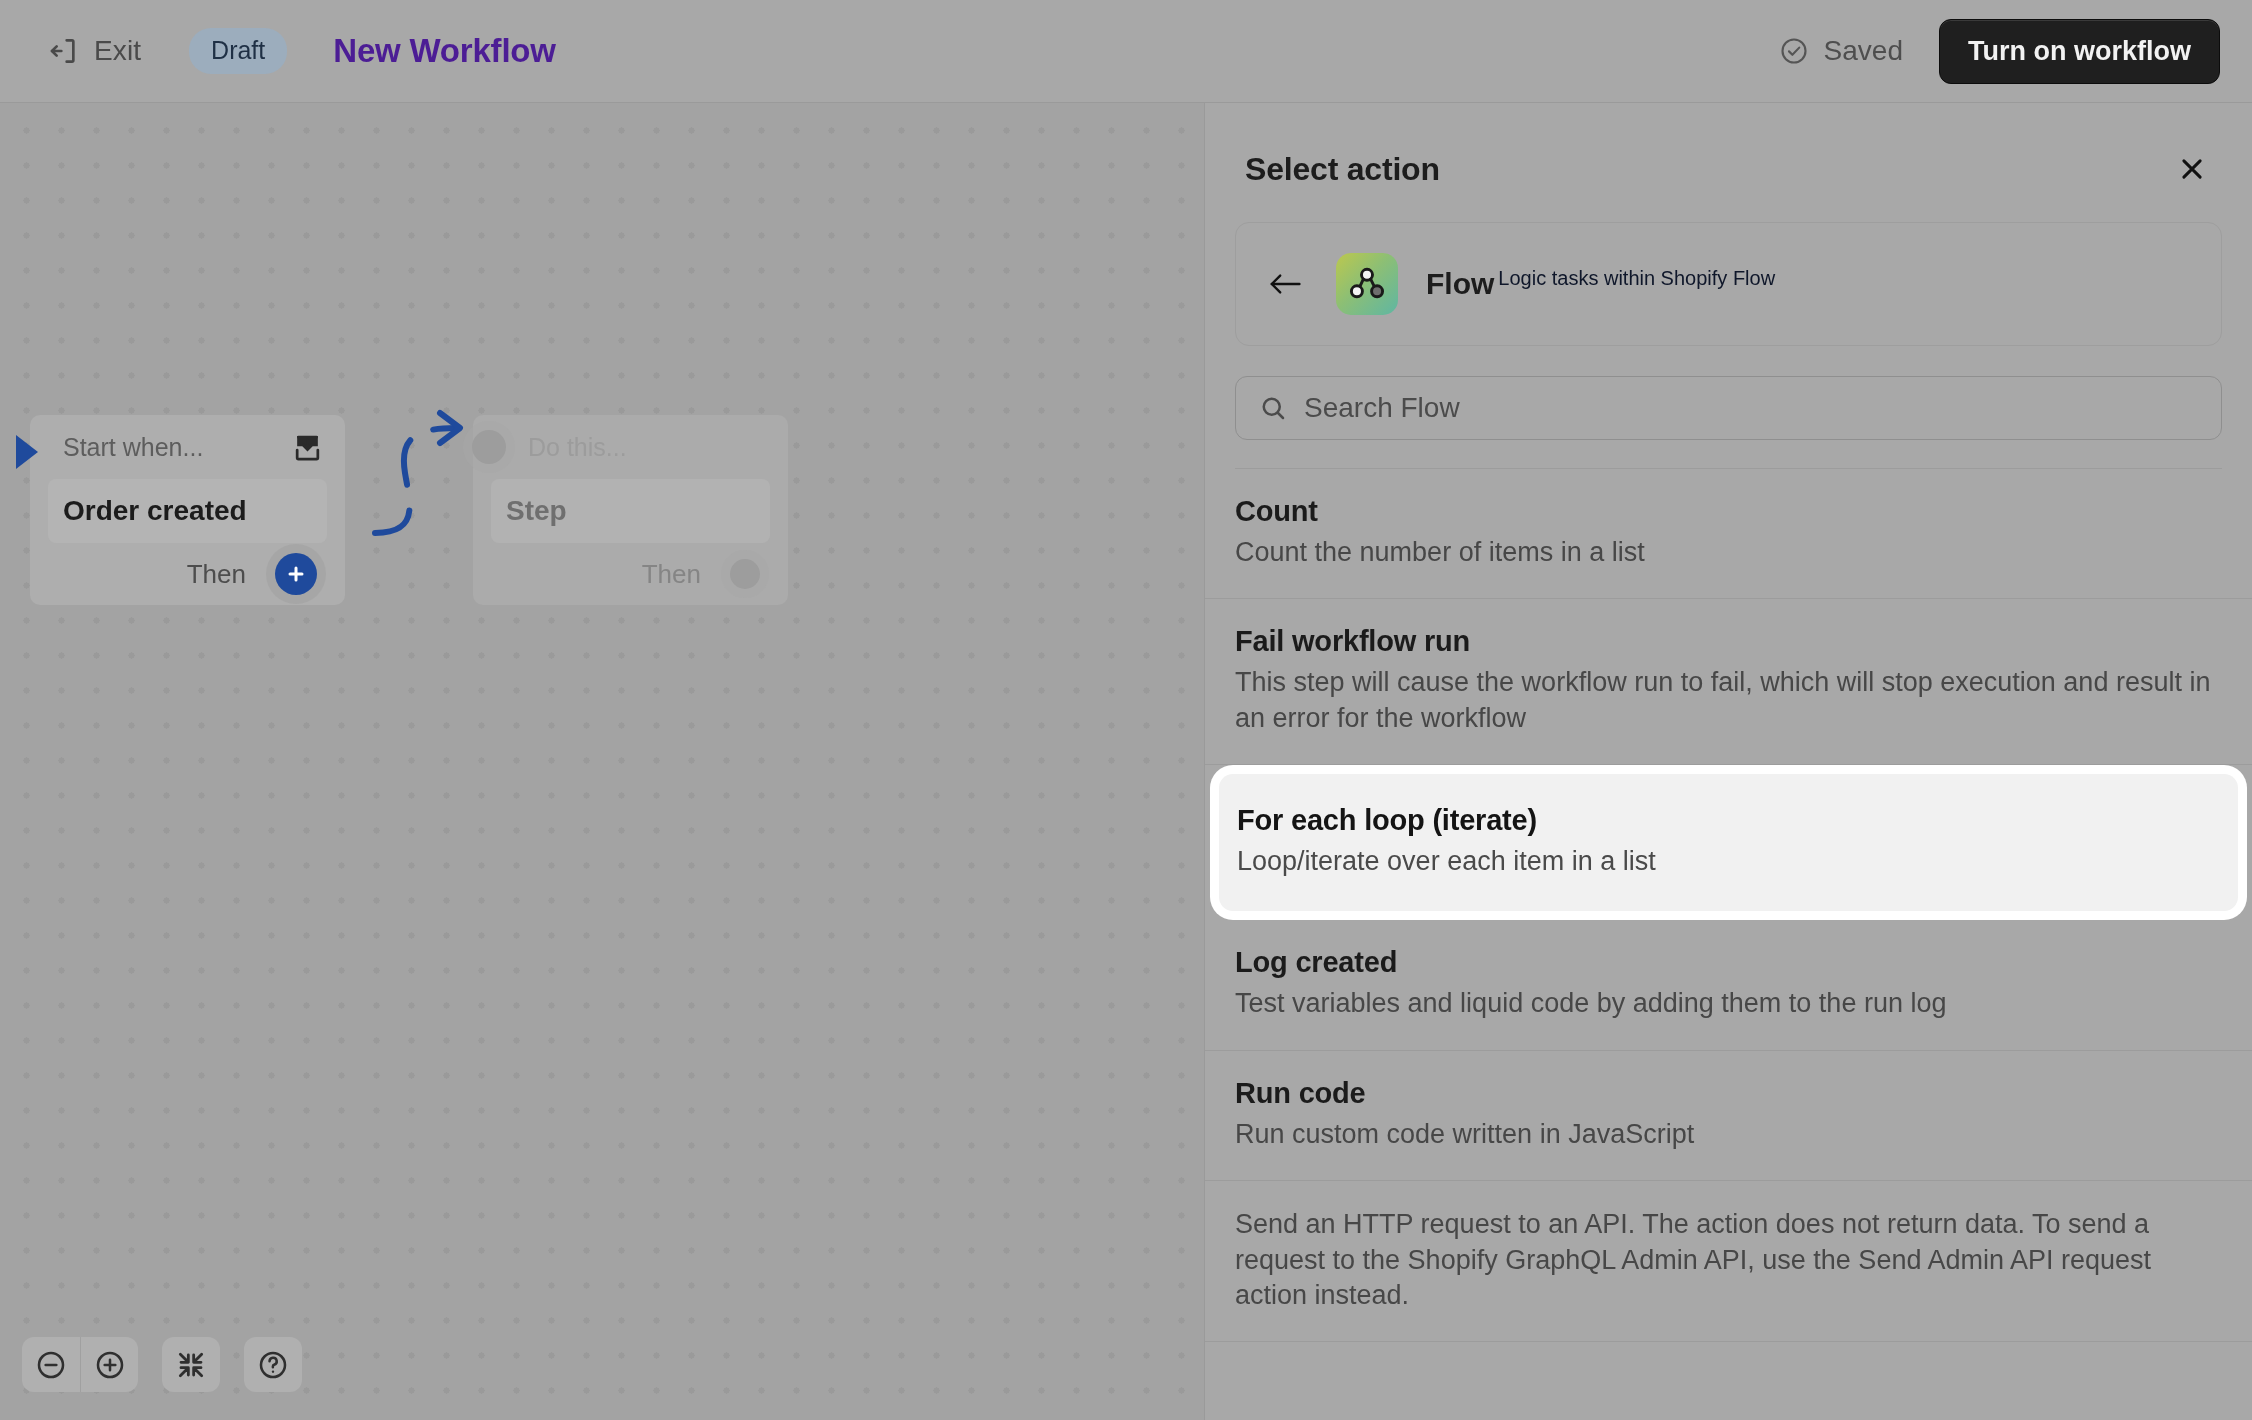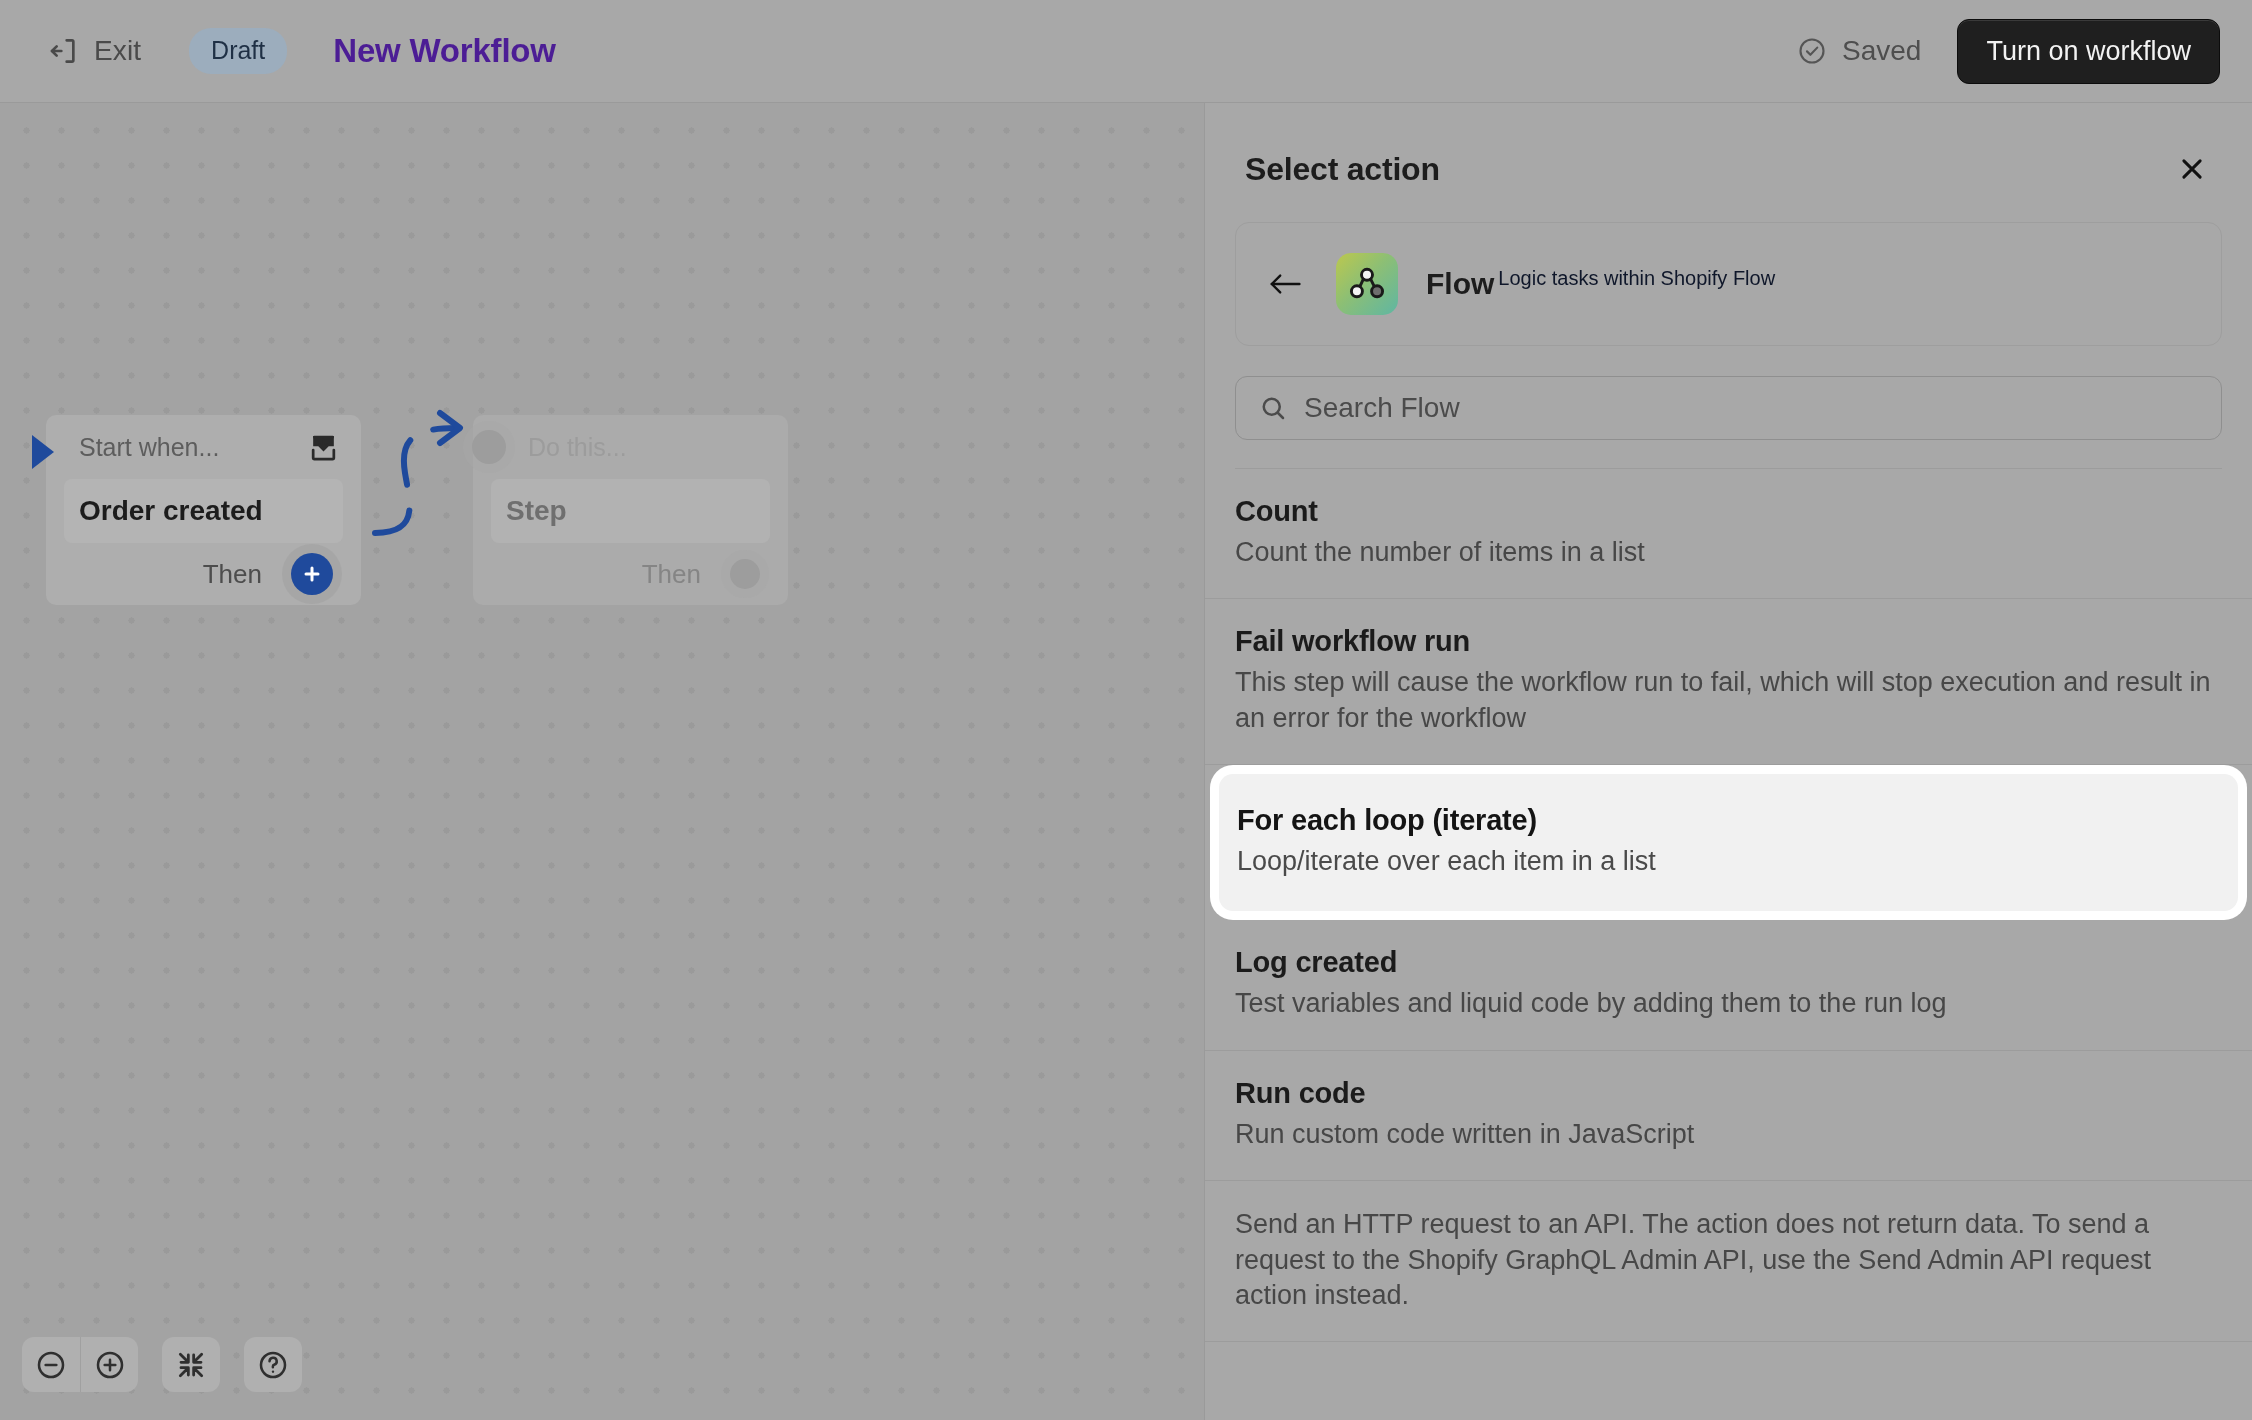--- a/index.html
+++ b/index.html
@@ -74,21 +74,21 @@
     display: flex; align-items: center; gap: 15px;
     margin-right: 36px;
   }
   .saved-icon { width: 30px; height: 30px; display:block; }
   .saved-label { font-size: 28px; color: #4e4e4e; }
 
   .turnon-btn {
     background: #1f1f1f;
     color: #f2f2f2;
     font-size: 27px;
-    font-weight: normal;
+    font-weight: bold;
     padding: 18px 28px;
     border: 1px solid #0c0c0c;
     border-radius: 12px;
     cursor: pointer;
     box-shadow: 0 1px 0 rgba(255,255,255,.12) inset;
     line-height: 1;
   }
 
   
   #canvas {
@@ -338,21 +338,21 @@
     </div>
   </div>
 
   <div id="canvas">
 
     <svg id="connector" width="1204" height="1317">
       <path d="M 375 430 C 420 430 410 400 405 370 C 400 340 410 325 455 325" fill="none" stroke="#1f4a9c" stroke-width="6" stroke-linecap="round" stroke-dasharray="46 26"></path>
       <path d="M 440 310 l 20 15 l -20 15" fill="none" stroke="#1f4a9c" stroke-width="6" stroke-linecap="round" stroke-linejoin="round"></path>
     </svg>
 
-    <div class="node" style="left:46px; top:312px; width:315px;">
+    <div class="node" style="left:30px; top:312px; width:315px;">
       <span class="play-marker"></span>
       <div class="node-head">
         <span class="node-head-label">Start when...</span>
         <span>
           <svg class="import-icon" viewBox="0 0 24 24" fill="none" stroke="#2a2a2a" stroke-width="2.1" stroke-linecap="round" stroke-linejoin="round">
             <path d="M4 3h16v8h-4l-4 4-4-4H4z" fill="#2a2a2a" stroke="none"></path>
             <path d="M5 4h14M12 6v6M9 10l3 3 3-3"></path>
             <path d="M4 14v6a1 1 0 0 0 1 1h14a1 1 0 0 0 1-1v-6"></path>
           </svg>
         </span>

